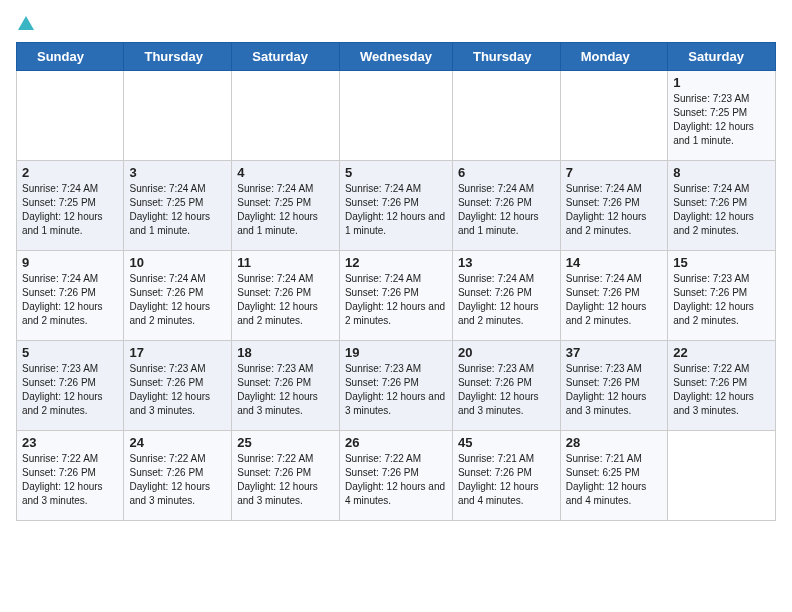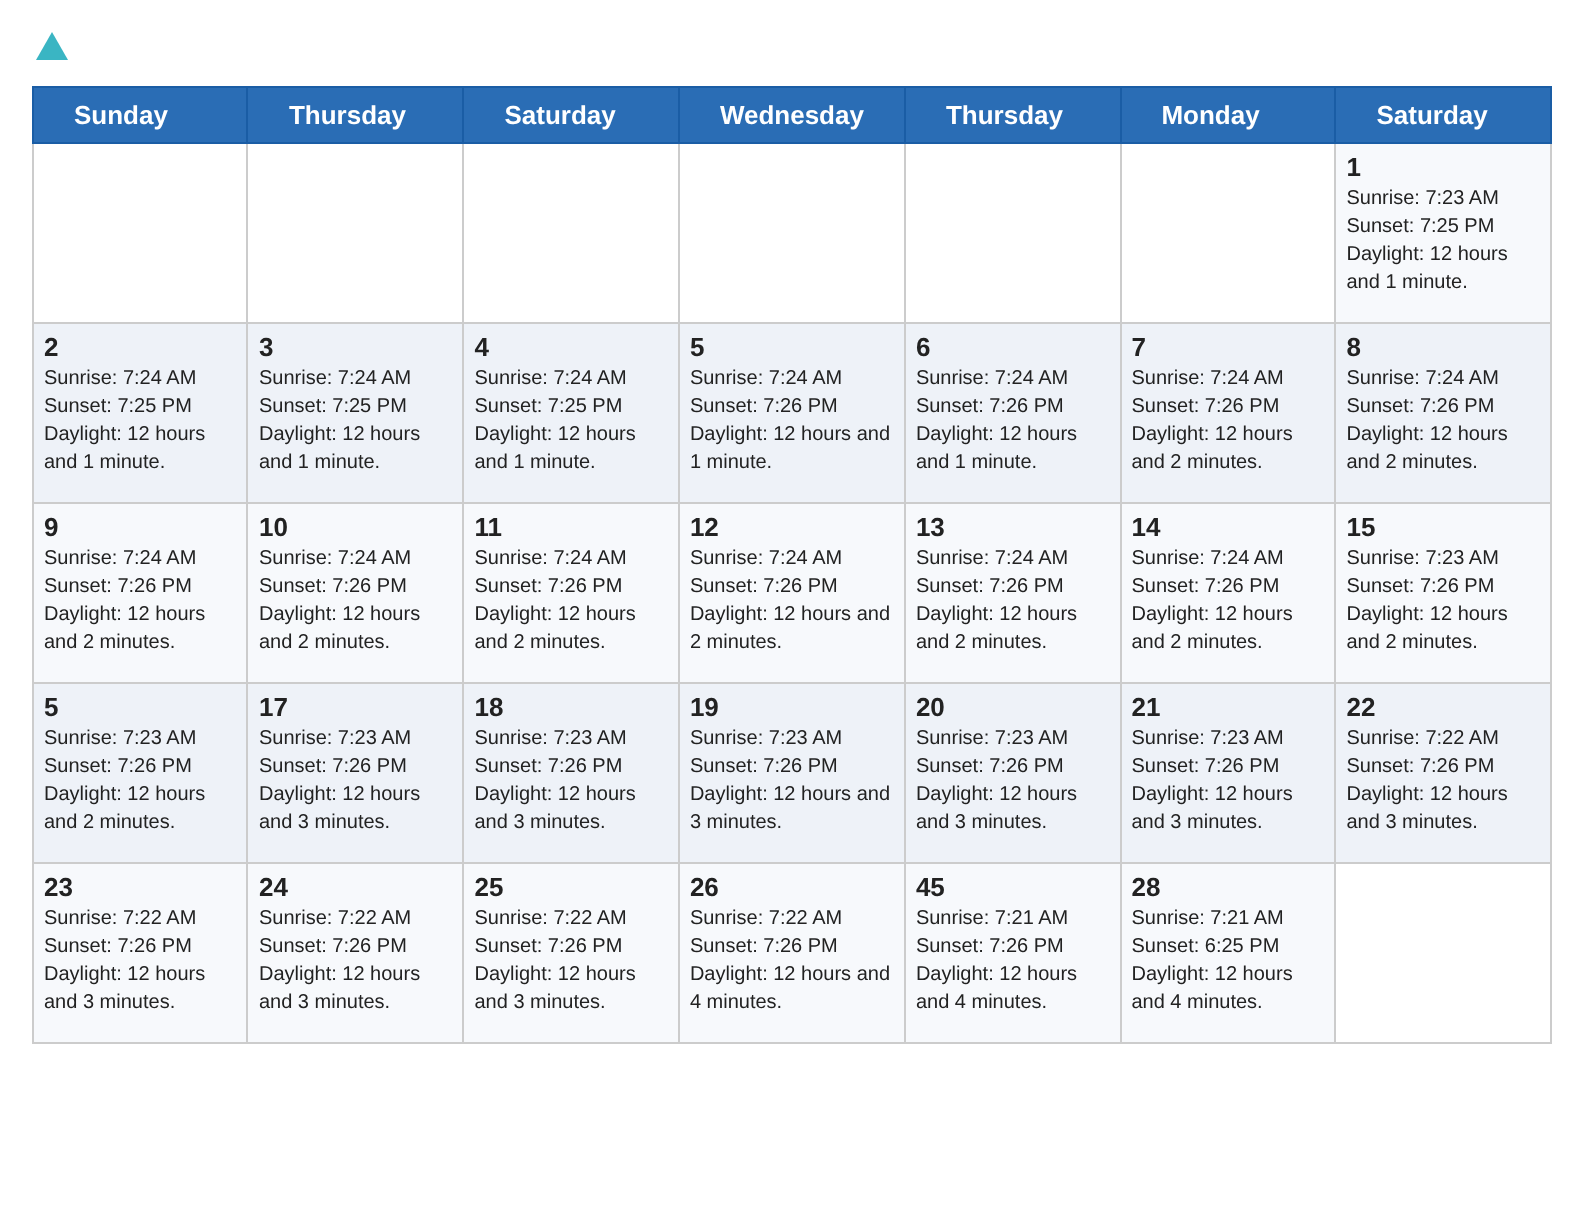--- a/index.html
+++ b/index.html
@@ -244,21 +244,21 @@
 Sunset: 7:26 PM
 Daylight: 12 hours and 3 minutes.</div>
         </td>
         <td>
           <span class="day-num">20</span>
           <div class="cell-info">Sunrise: 7:23 AM
 Sunset: 7:26 PM
 Daylight: 12 hours and 3 minutes.</div>
         </td>
         <td>
-          <span class="day-num">21</span>
+          <span class="day-num">37</span>
           <div class="cell-info">Sunrise: 7:23 AM
 Sunset: 7:26 PM
 Daylight: 12 hours and 3 minutes.</div>
         </td>
         <td>
           <span class="day-num">22</span>
           <div class="cell-info">Sunrise: 7:22 AM
 Sunset: 7:26 PM
 Daylight: 12 hours and 3 minutes.</div>
         </td>

